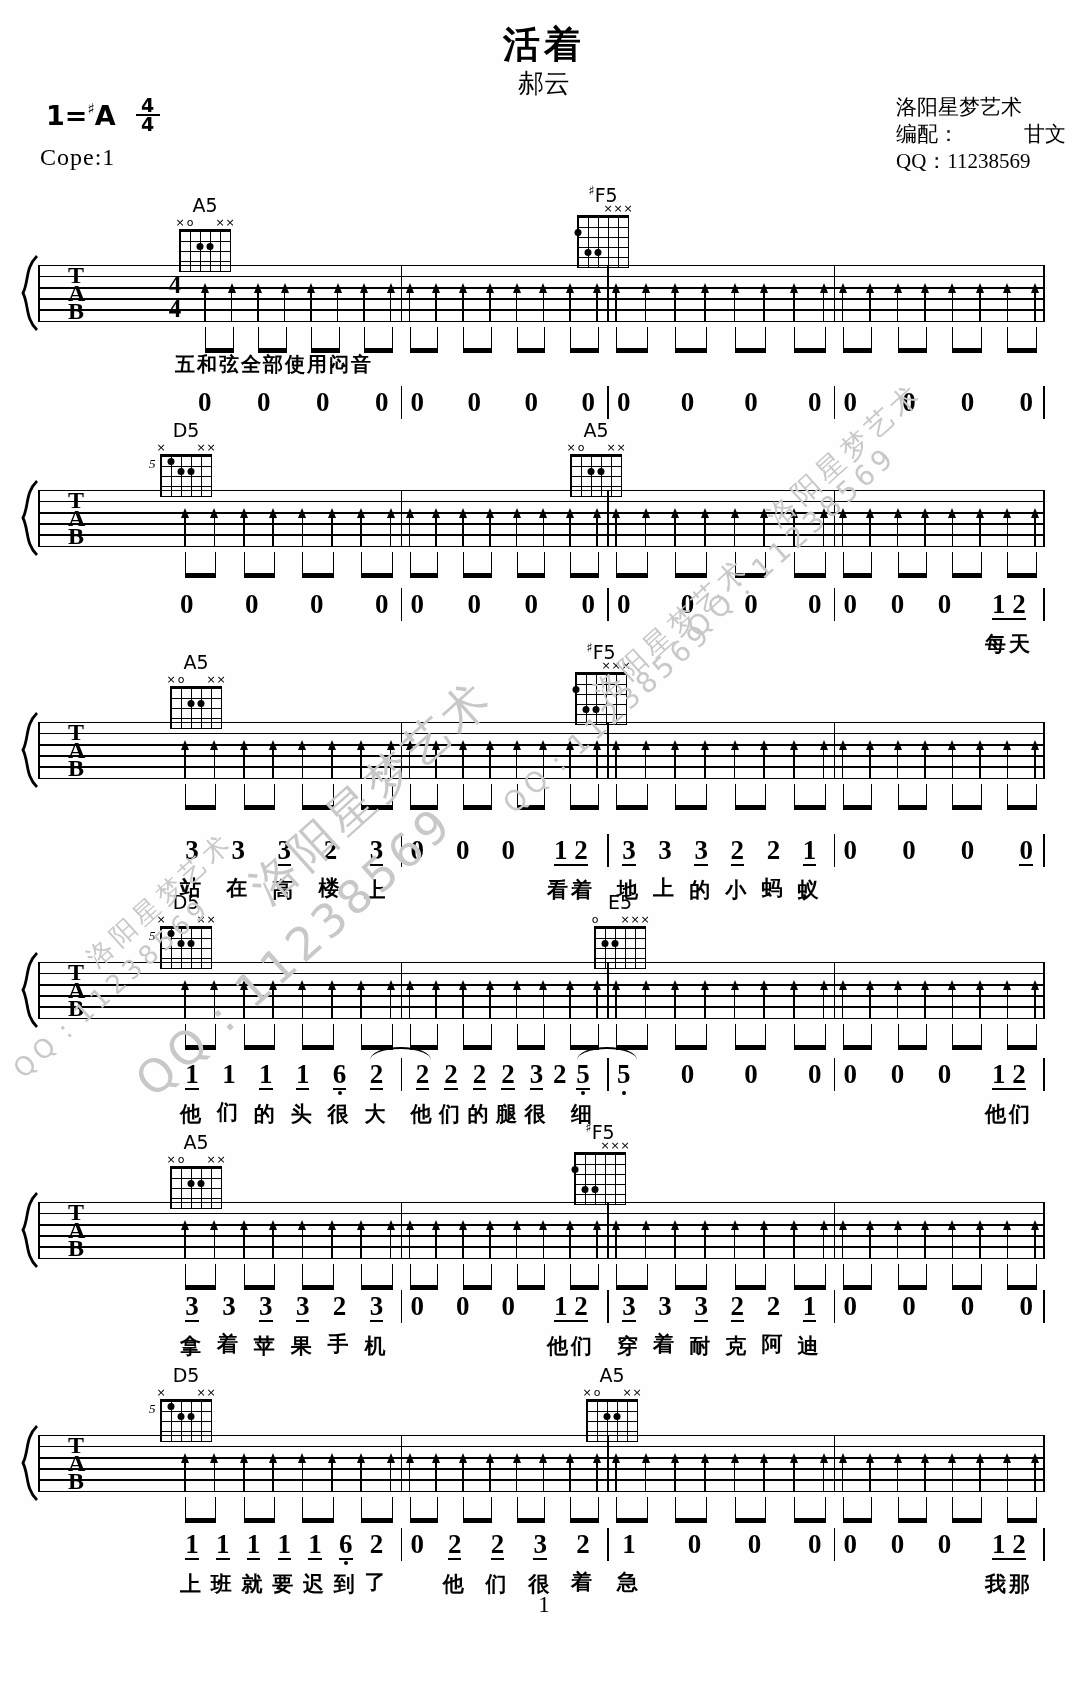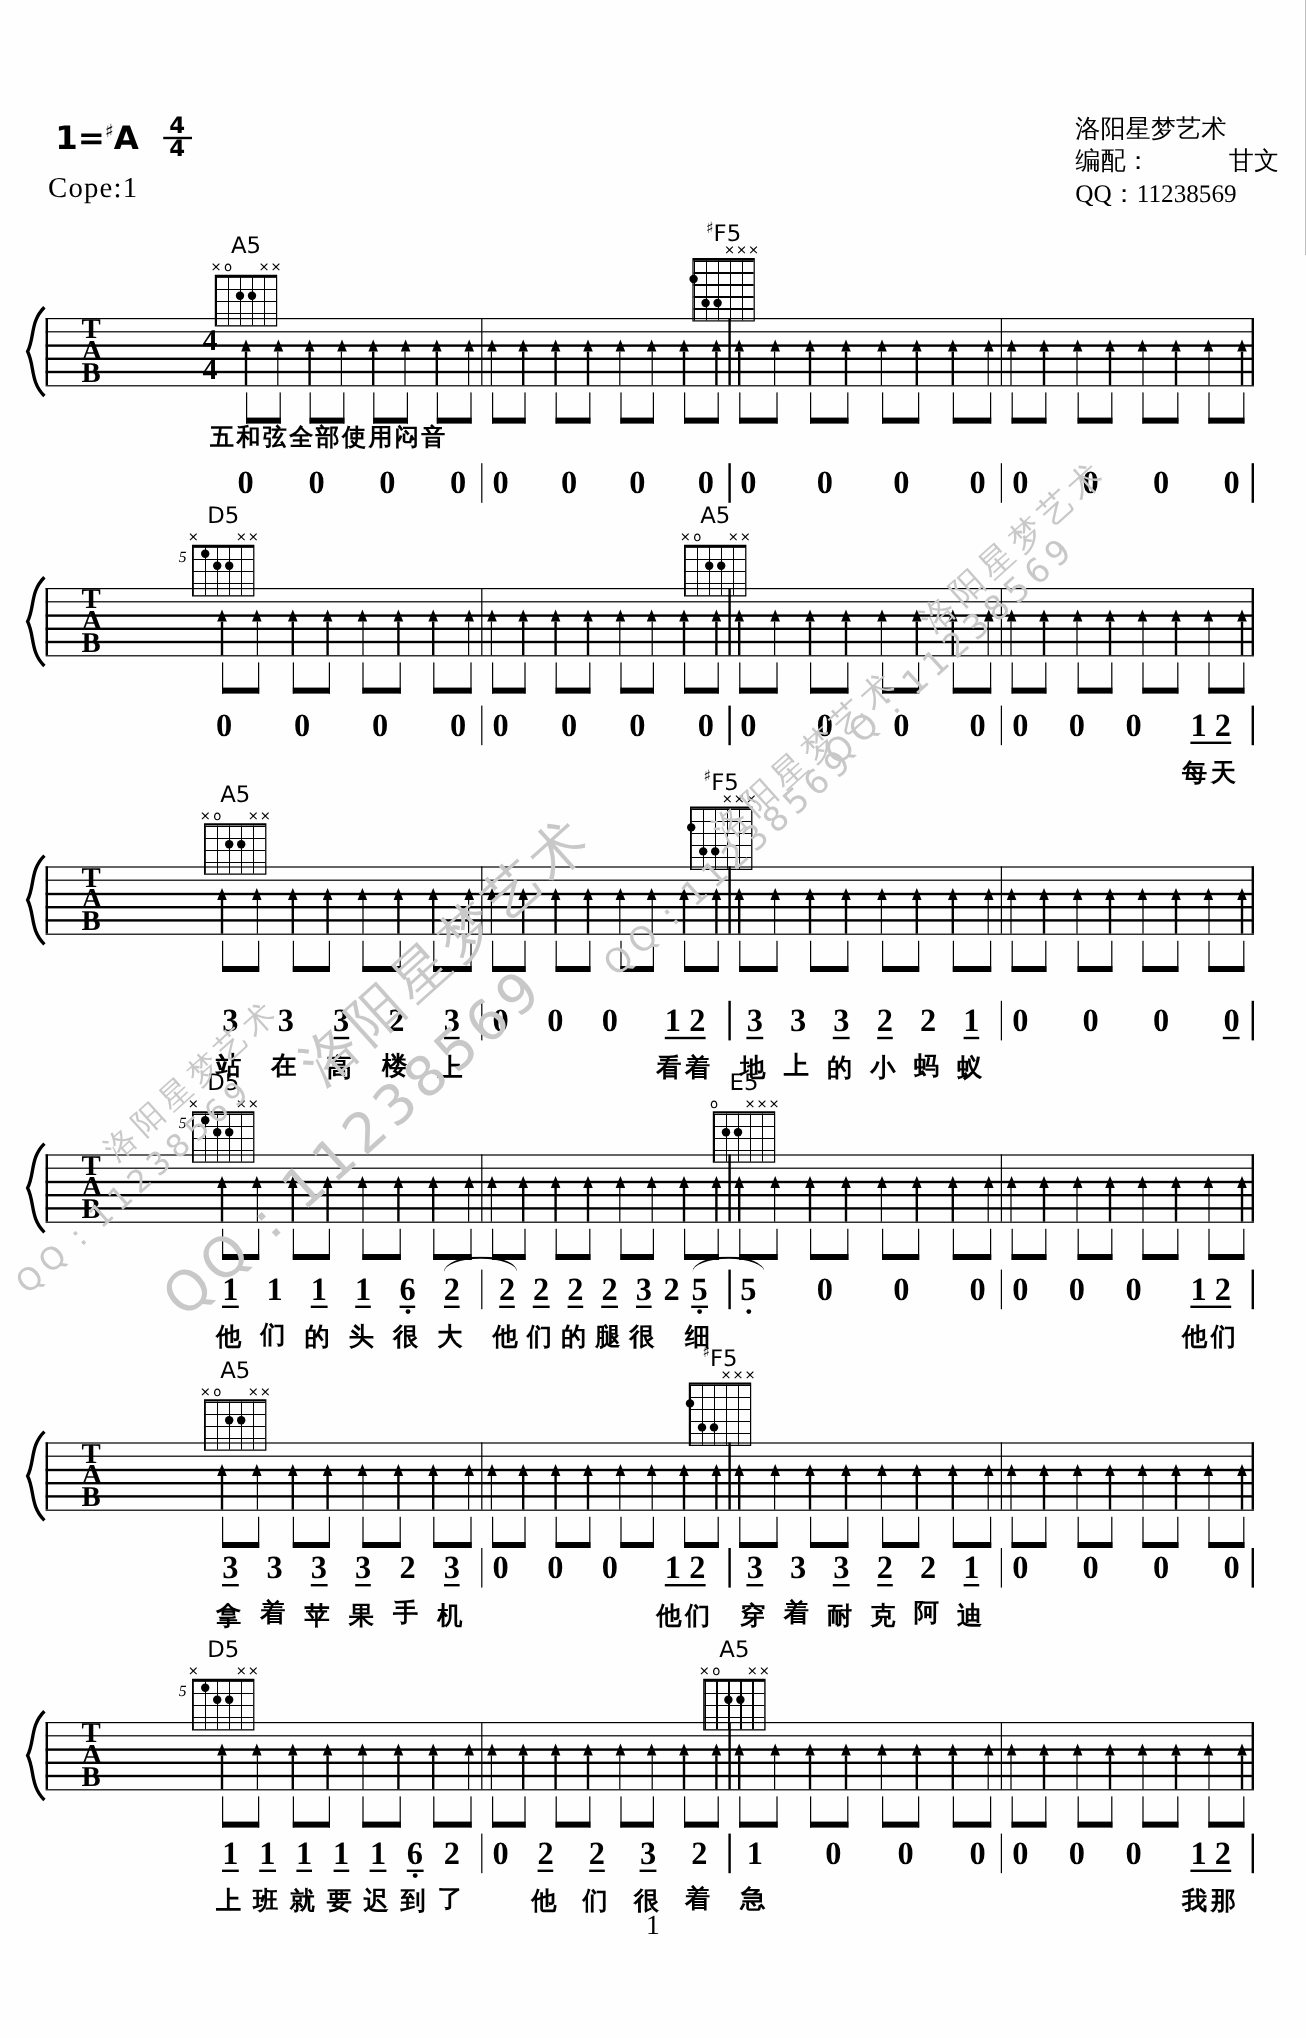--- a/index.html
+++ b/index.html
@@ -56,20 +56,22 @@
   .ndot{position:absolute;top:31px;width:4px;height:4px;border-radius:50%;background:#000;}
   .nlyr{margin-top:10px;font-size:21px;font-weight:bold;font-family:"DejaVu Sans",sans-serif;
         white-space:nowrap;letter-spacing:3px;}
   .tie{position:absolute;top:-13px;height:11px;border-top:2.2px solid #000;border-radius:50% 50% 0 0/100% 100% 0 0;}
   .notetext{position:absolute;font-size:20px;font-weight:600;font-family:"DejaVu Sans",sans-serif;letter-spacing:2px;}
 </style>
 </head>
 <body>
 
 <div class="page">
+  <div class="abs title">活着</div>
+  <div class="abs artist">郝云</div>
 
   <div class="abs keyline">
     <span class="kp">1=</span>
     <span class="kacc">♯</span>
     <span class="knote">A</span>
     <span class="frac">
       <div class="ft">4</div>
       <div>4</div>
     </span>
   </div>

